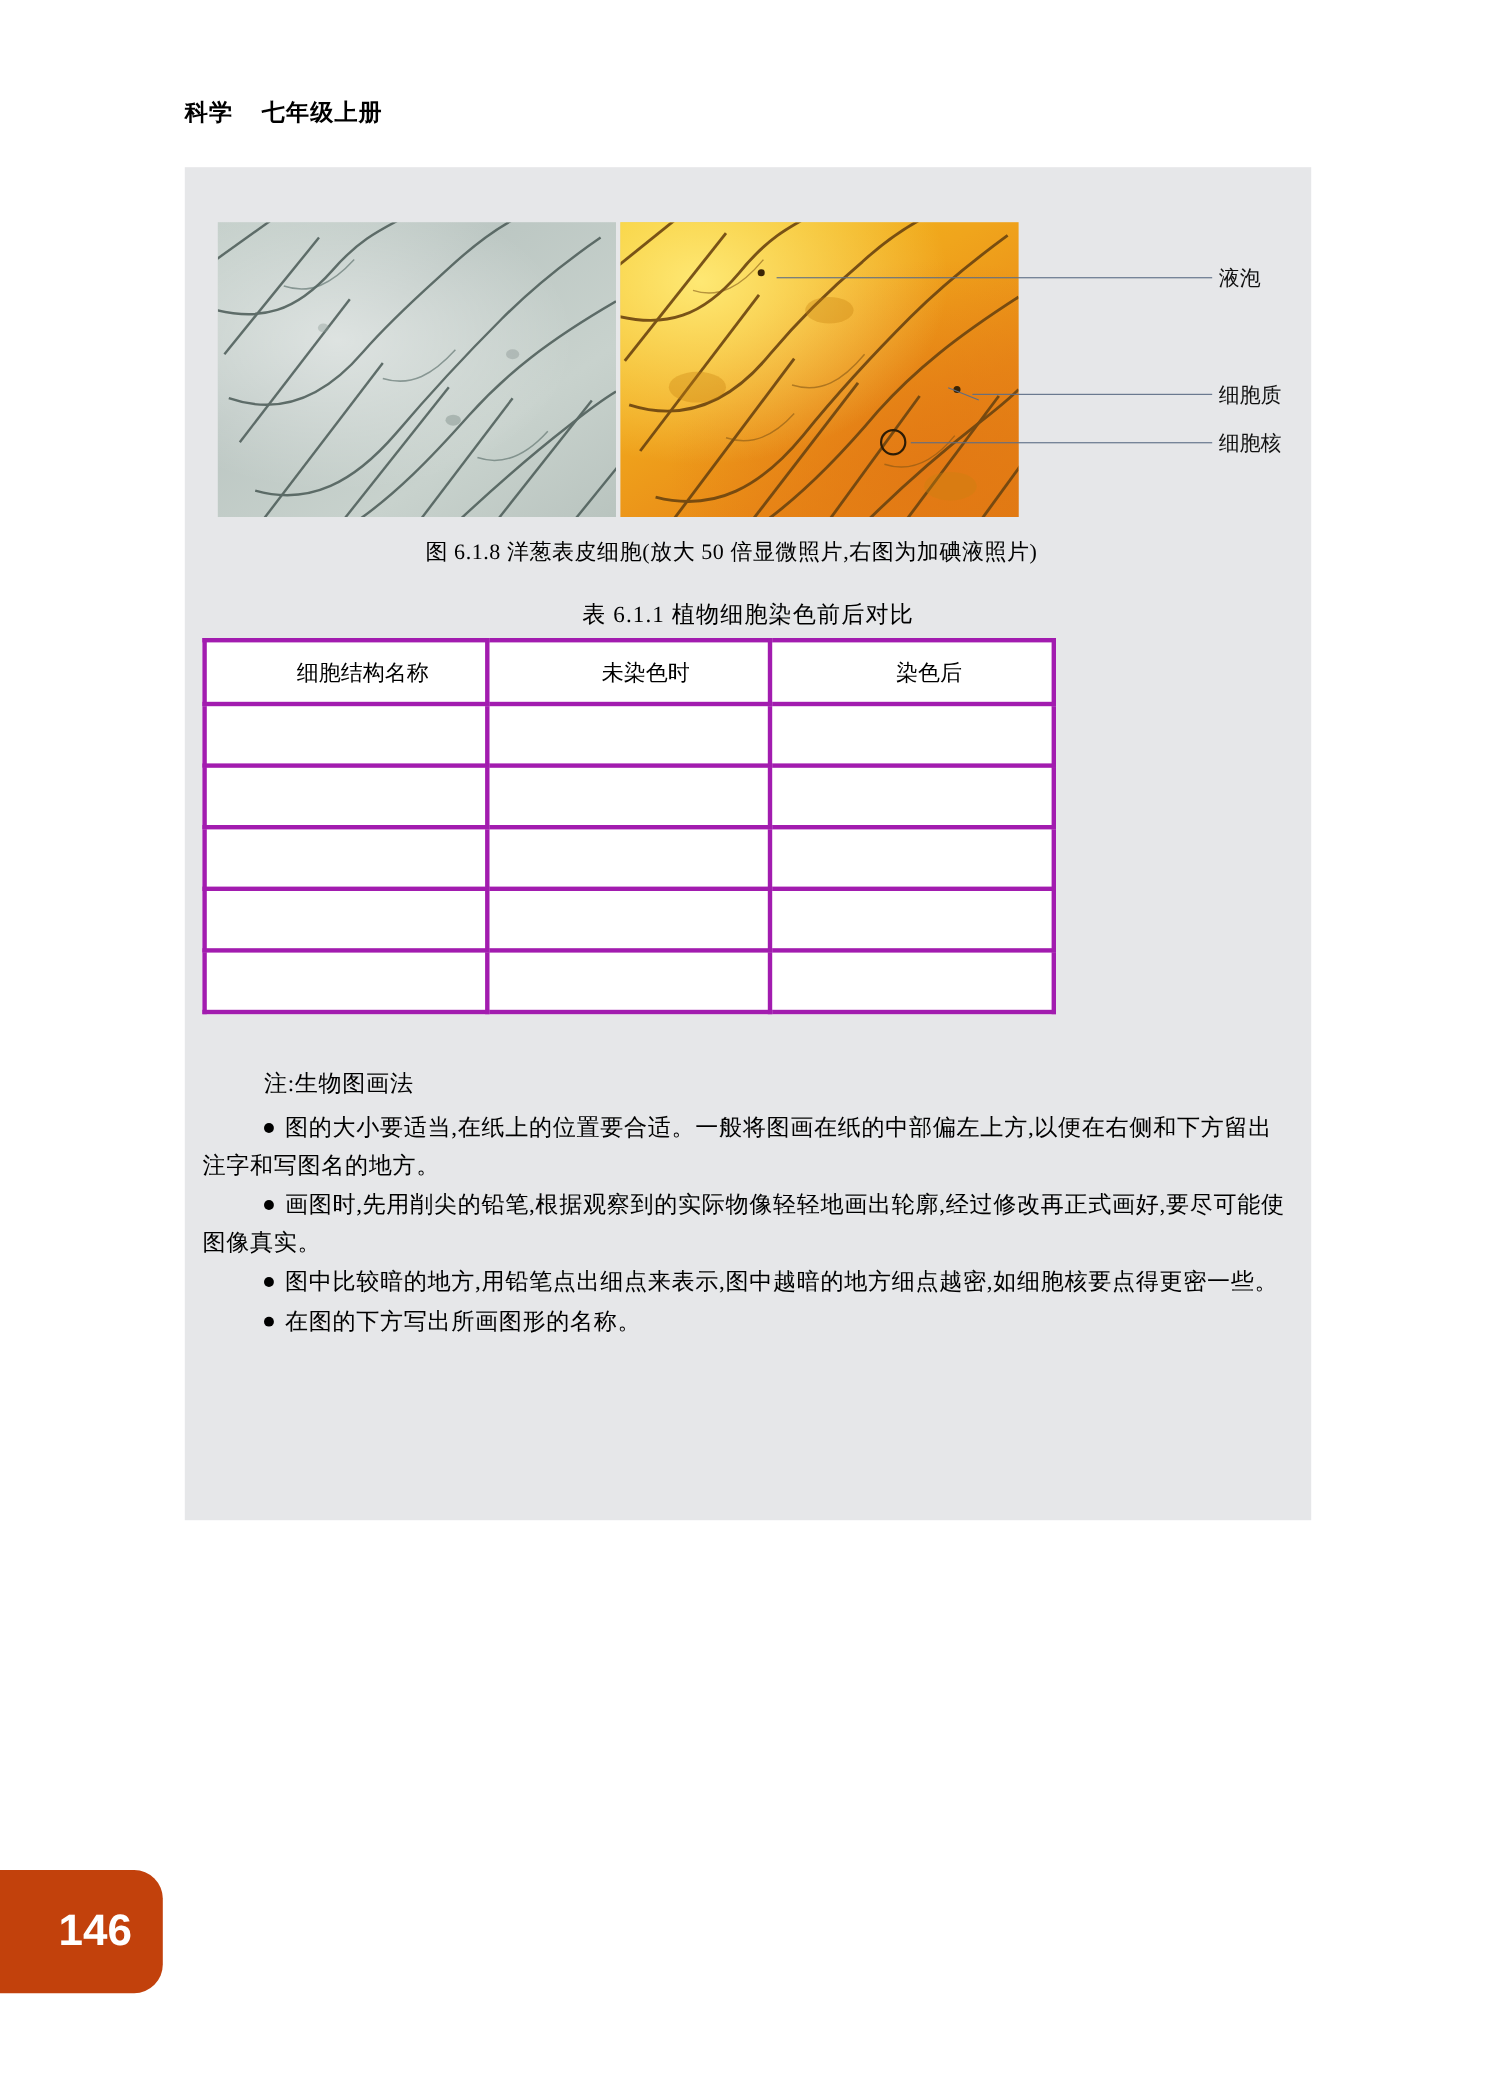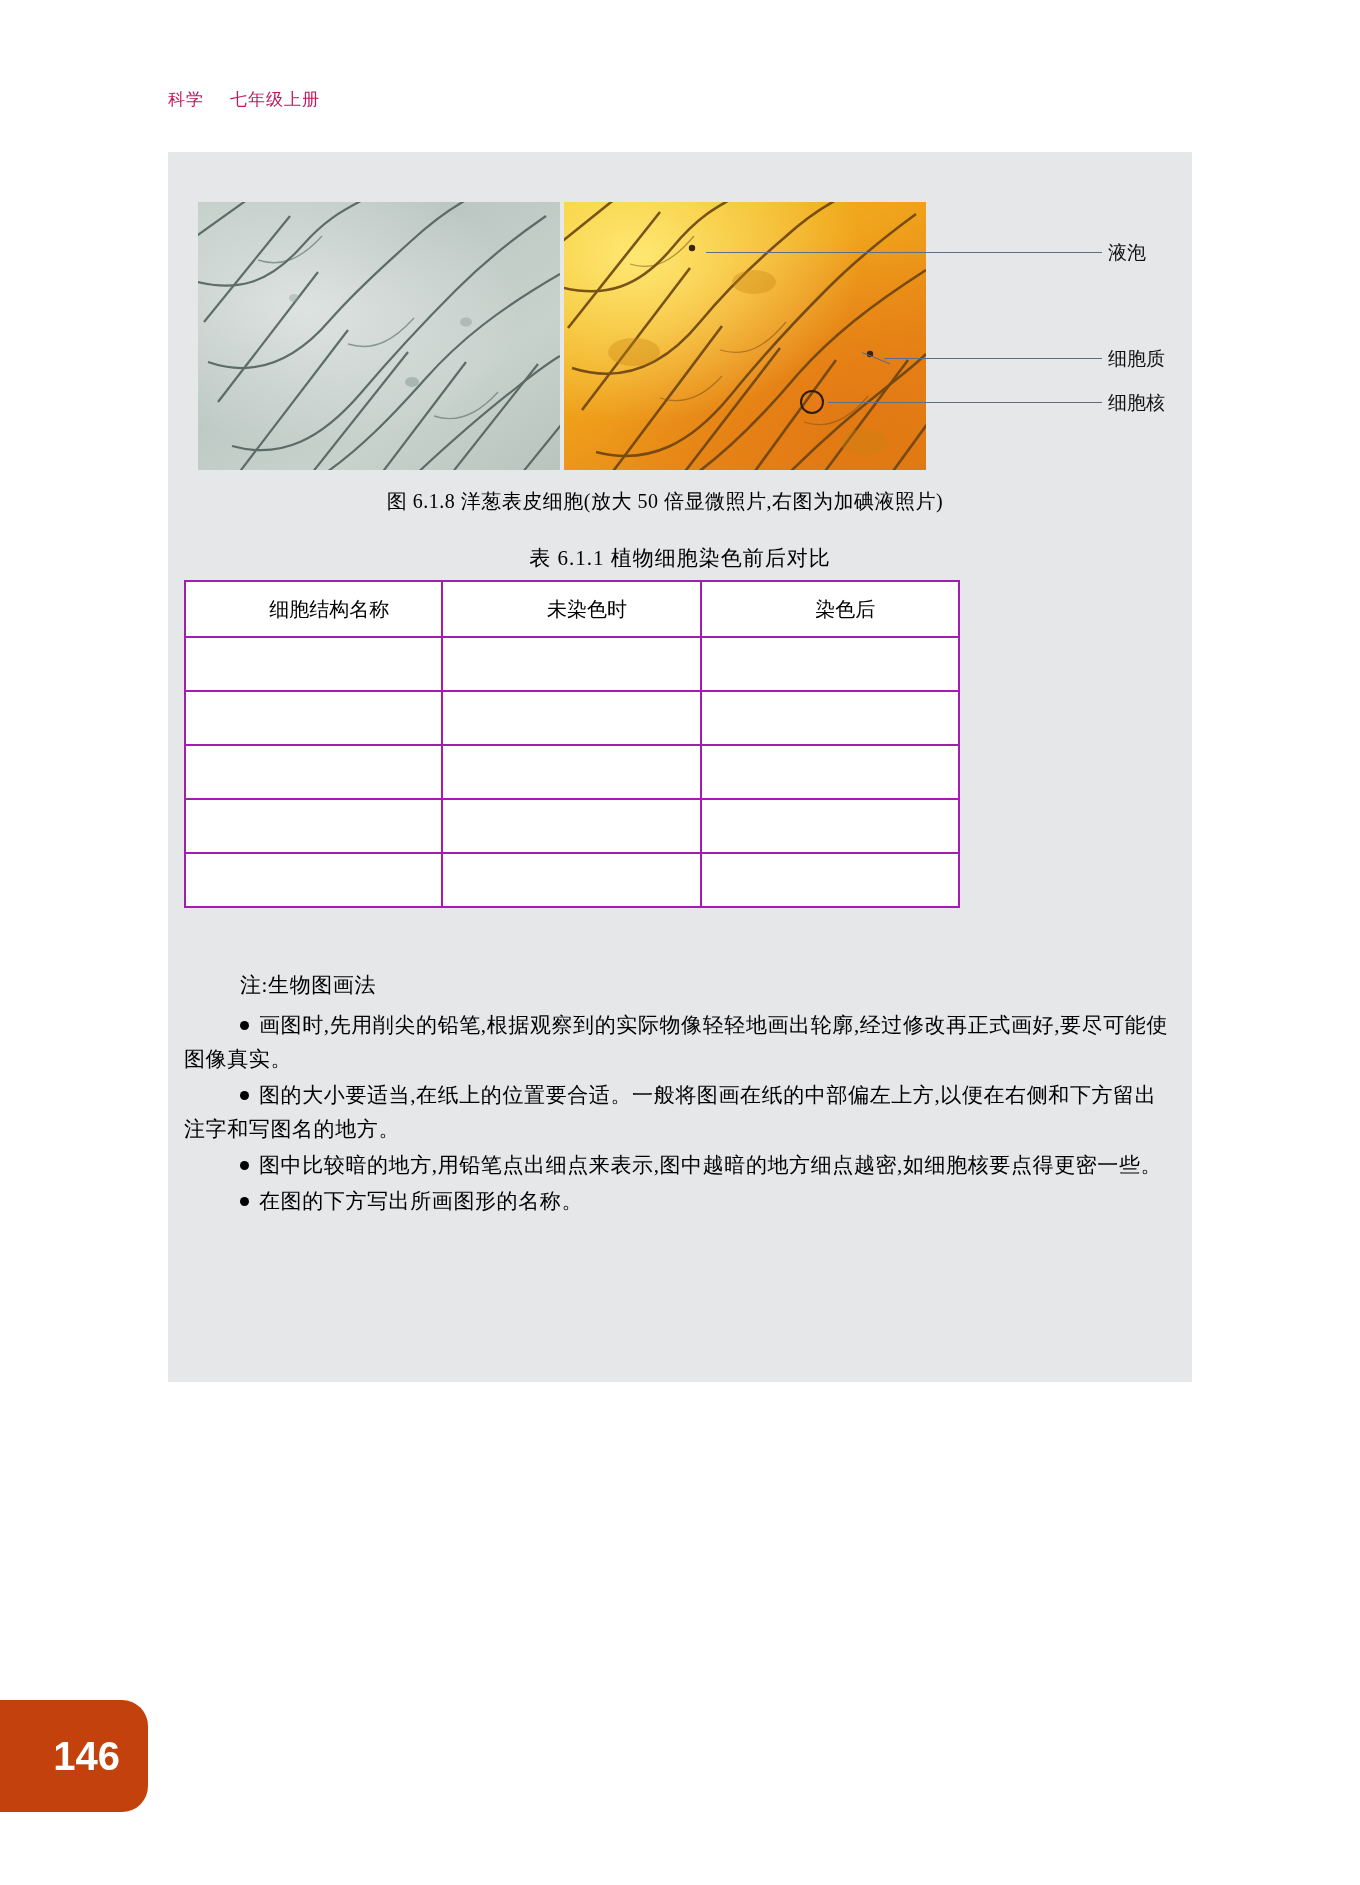--- a/index.html
+++ b/index.html
@@ -15,24 +15,24 @@
     color: #000;
     overflow: hidden;
   }
 
   
   .page-header {
     position: absolute;
     left: 168px;
     top: 88px;
     font-family: "Liberation Sans", sans-serif;
-    font-weight: normal;
-    font-size: 17px;
+    font-weight: bold;
+    font-size: 21px;
     letter-spacing: 1px;
-    color: #be185d;
+    color: #000000;
   }
   .page-header .sp { display: inline-block; width: 26px; }
 
   
   .panel {
     position: absolute;
     left: 168px;
     top: 152px;
     width: 1024px;
     height: 1230px;
@@ -118,21 +118,21 @@
   }
   table.cmp {
     position: absolute;
     left: 16px;
     top: 428px;
     width: 776px;
     border-collapse: collapse;
     background: #ffffff;
   }
   table.cmp th, table.cmp td {
-    border: 2px solid #a21caf;
+    border: 4px solid #a21caf;
     height: 50px;
     text-align: center;
     font-size: 20px;
     font-weight: normal;
     padding-left: 32px;
   }
   table.cmp th { height: 52px; }
   table.cmp col.c1 { width: 258px; }
   table.cmp col.c2 { width: 259px; }
   table.cmp col.c3 { width: 259px; }
@@ -326,24 +326,24 @@
         <td></td>
         <td></td>
       </tr>
     </tbody>
   </table>
 
   <div class="notes">
     <div class="notes-title">注:生物图画法</div>
 
     <div class="bullet-item">
+      <span class="dot"></span><p>图的大小要适当,在纸上的位置要合适。一般将图画在纸的中部偏左上方,以便在右侧和下方留出注字和写图名的地方。</p>
+    </div>
+    <div class="bullet-item">
       <span class="dot"></span><p>画图时,先用削尖的铅笔,根据观察到的实际物像轻轻地画出轮廓,经过修改再正式画好,要尽可能使图像真实。</p>
-    </div>
-    <div class="bullet-item">
-      <span class="dot"></span><p>图的大小要适当,在纸上的位置要合适。一般将图画在纸的中部偏左上方,以便在右侧和下方留出注字和写图名的地方。</p>
     </div>
     <div class="bullet-item">
       <span class="dot"></span><p>图中比较暗的地方,用铅笔点出细点来表示,图中越暗的地方细点越密,如细胞核要点得更密一些。</p>
     </div>
     <div class="bullet-item">
       <span class="dot"></span><p>在图的下方写出所画图形的名称。</p>
     </div>
   </div>
 
 </div>

